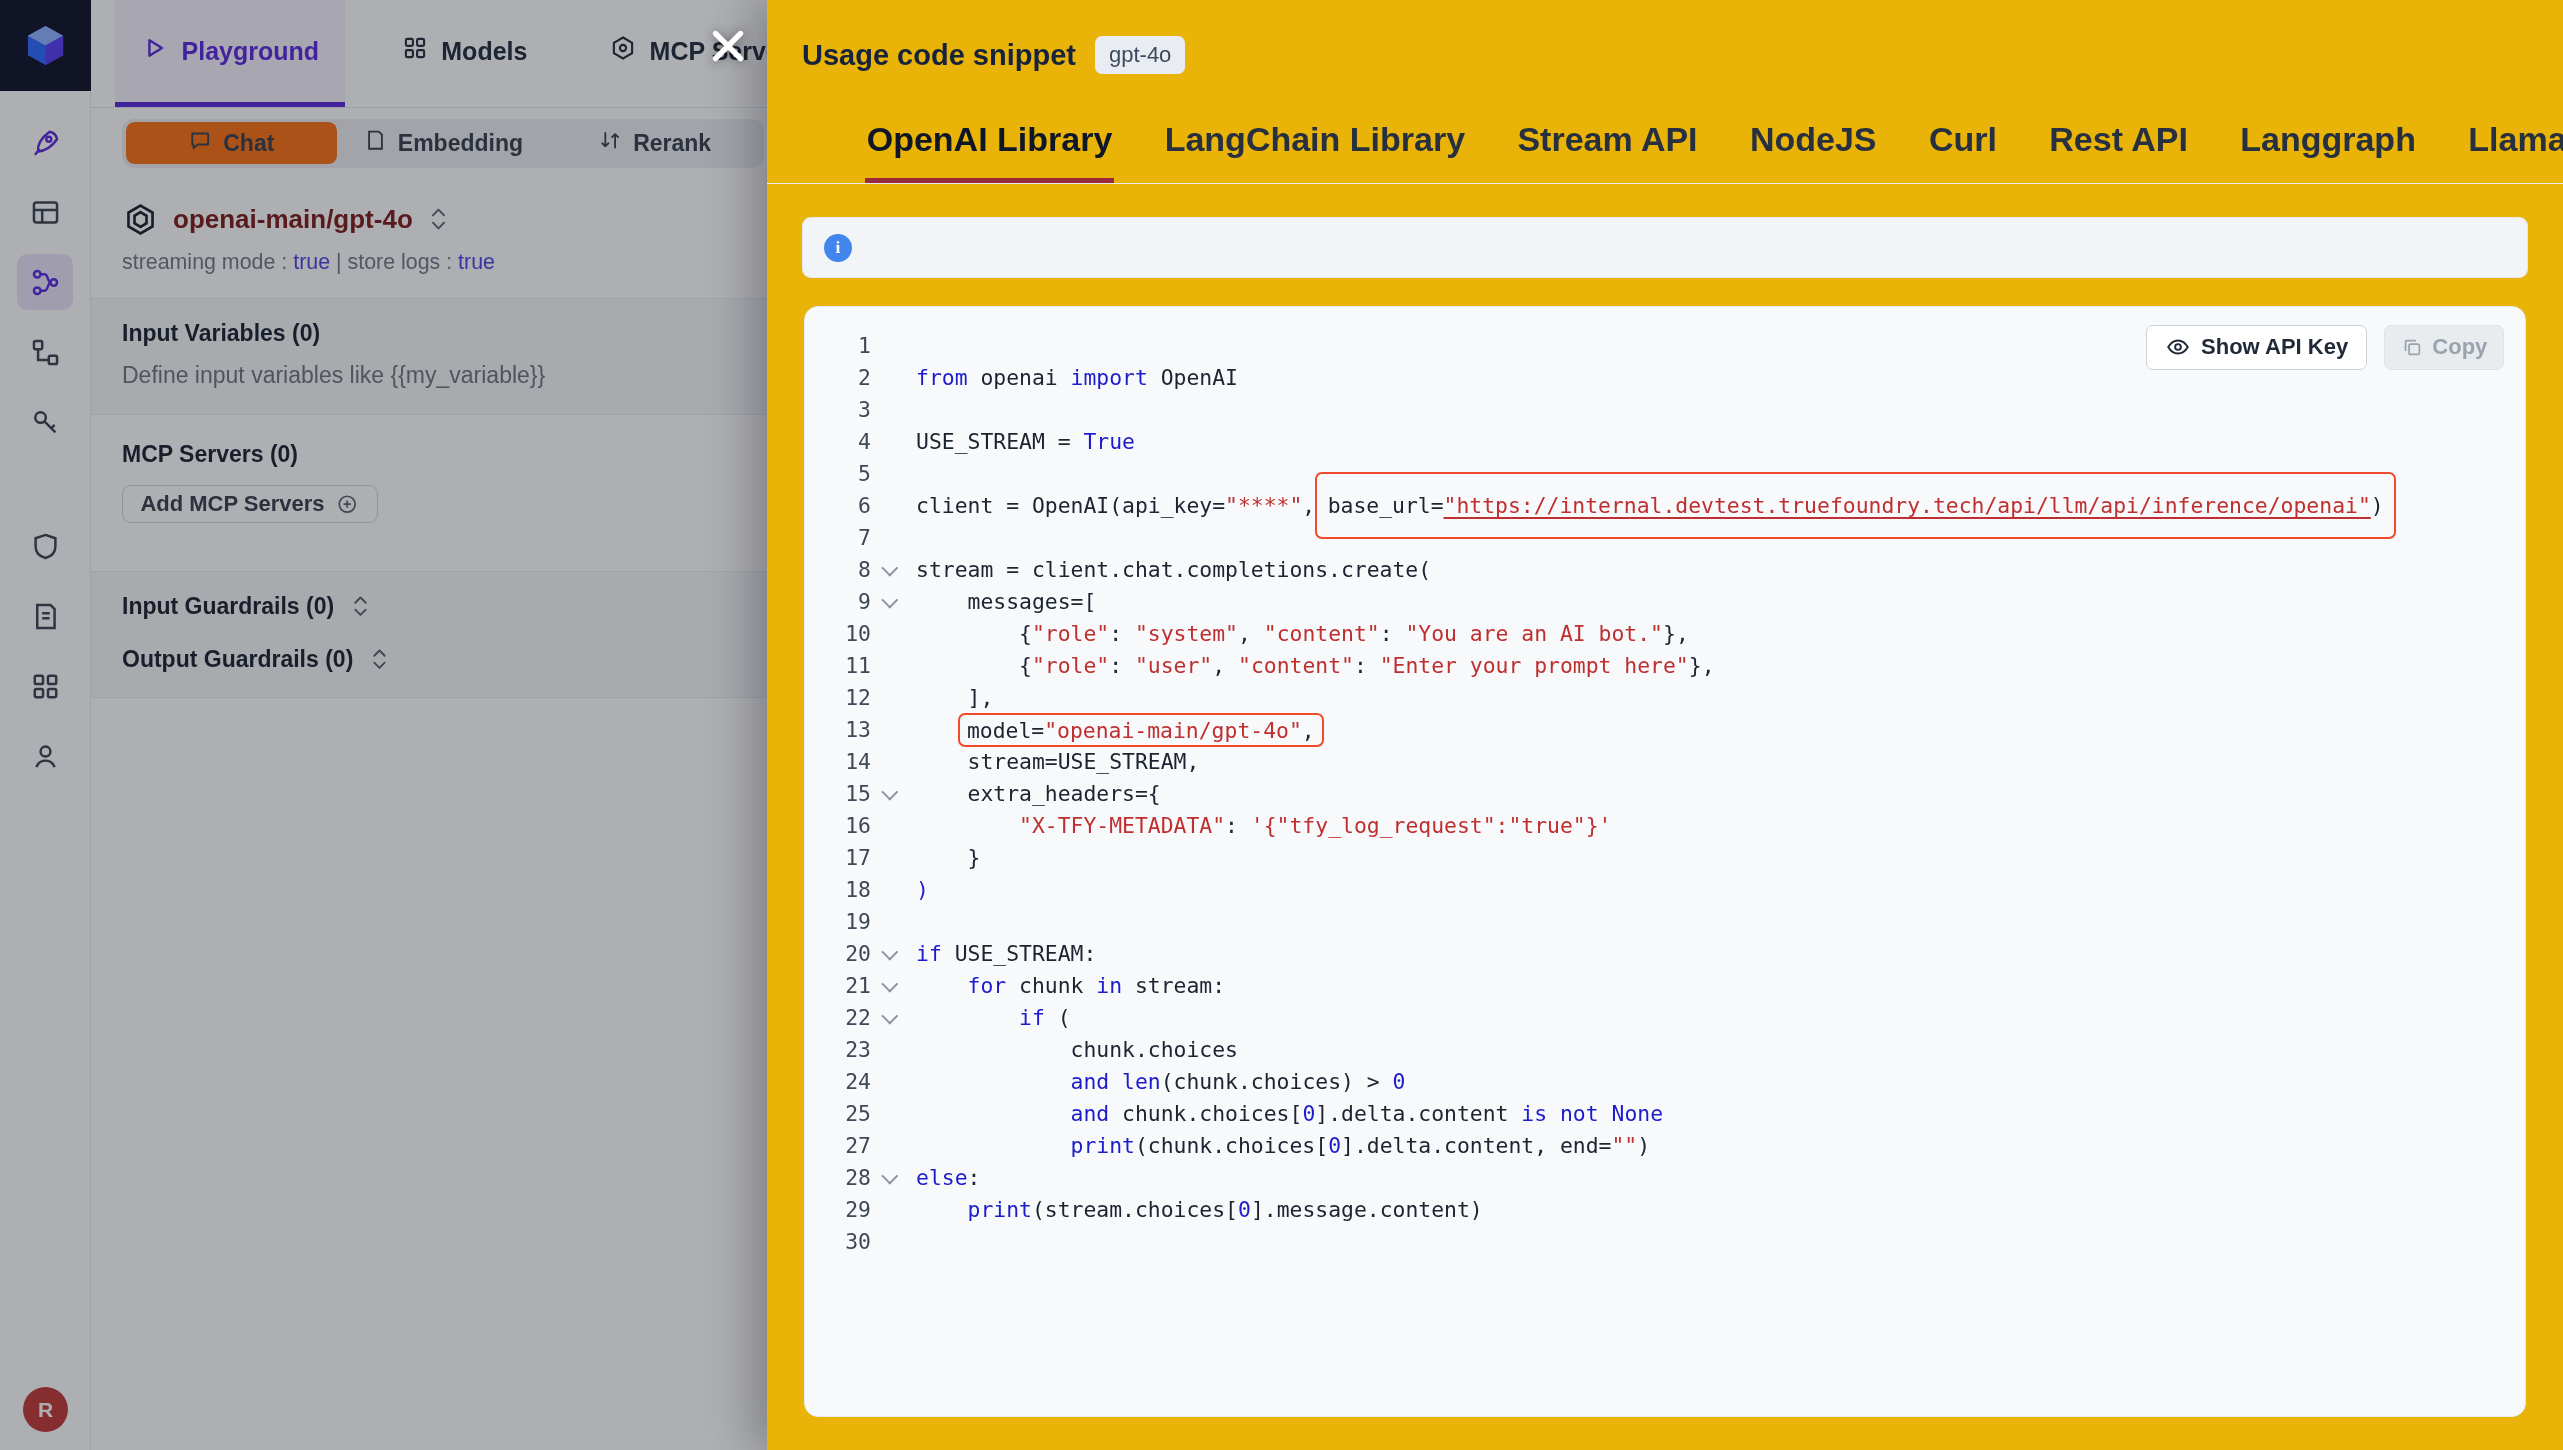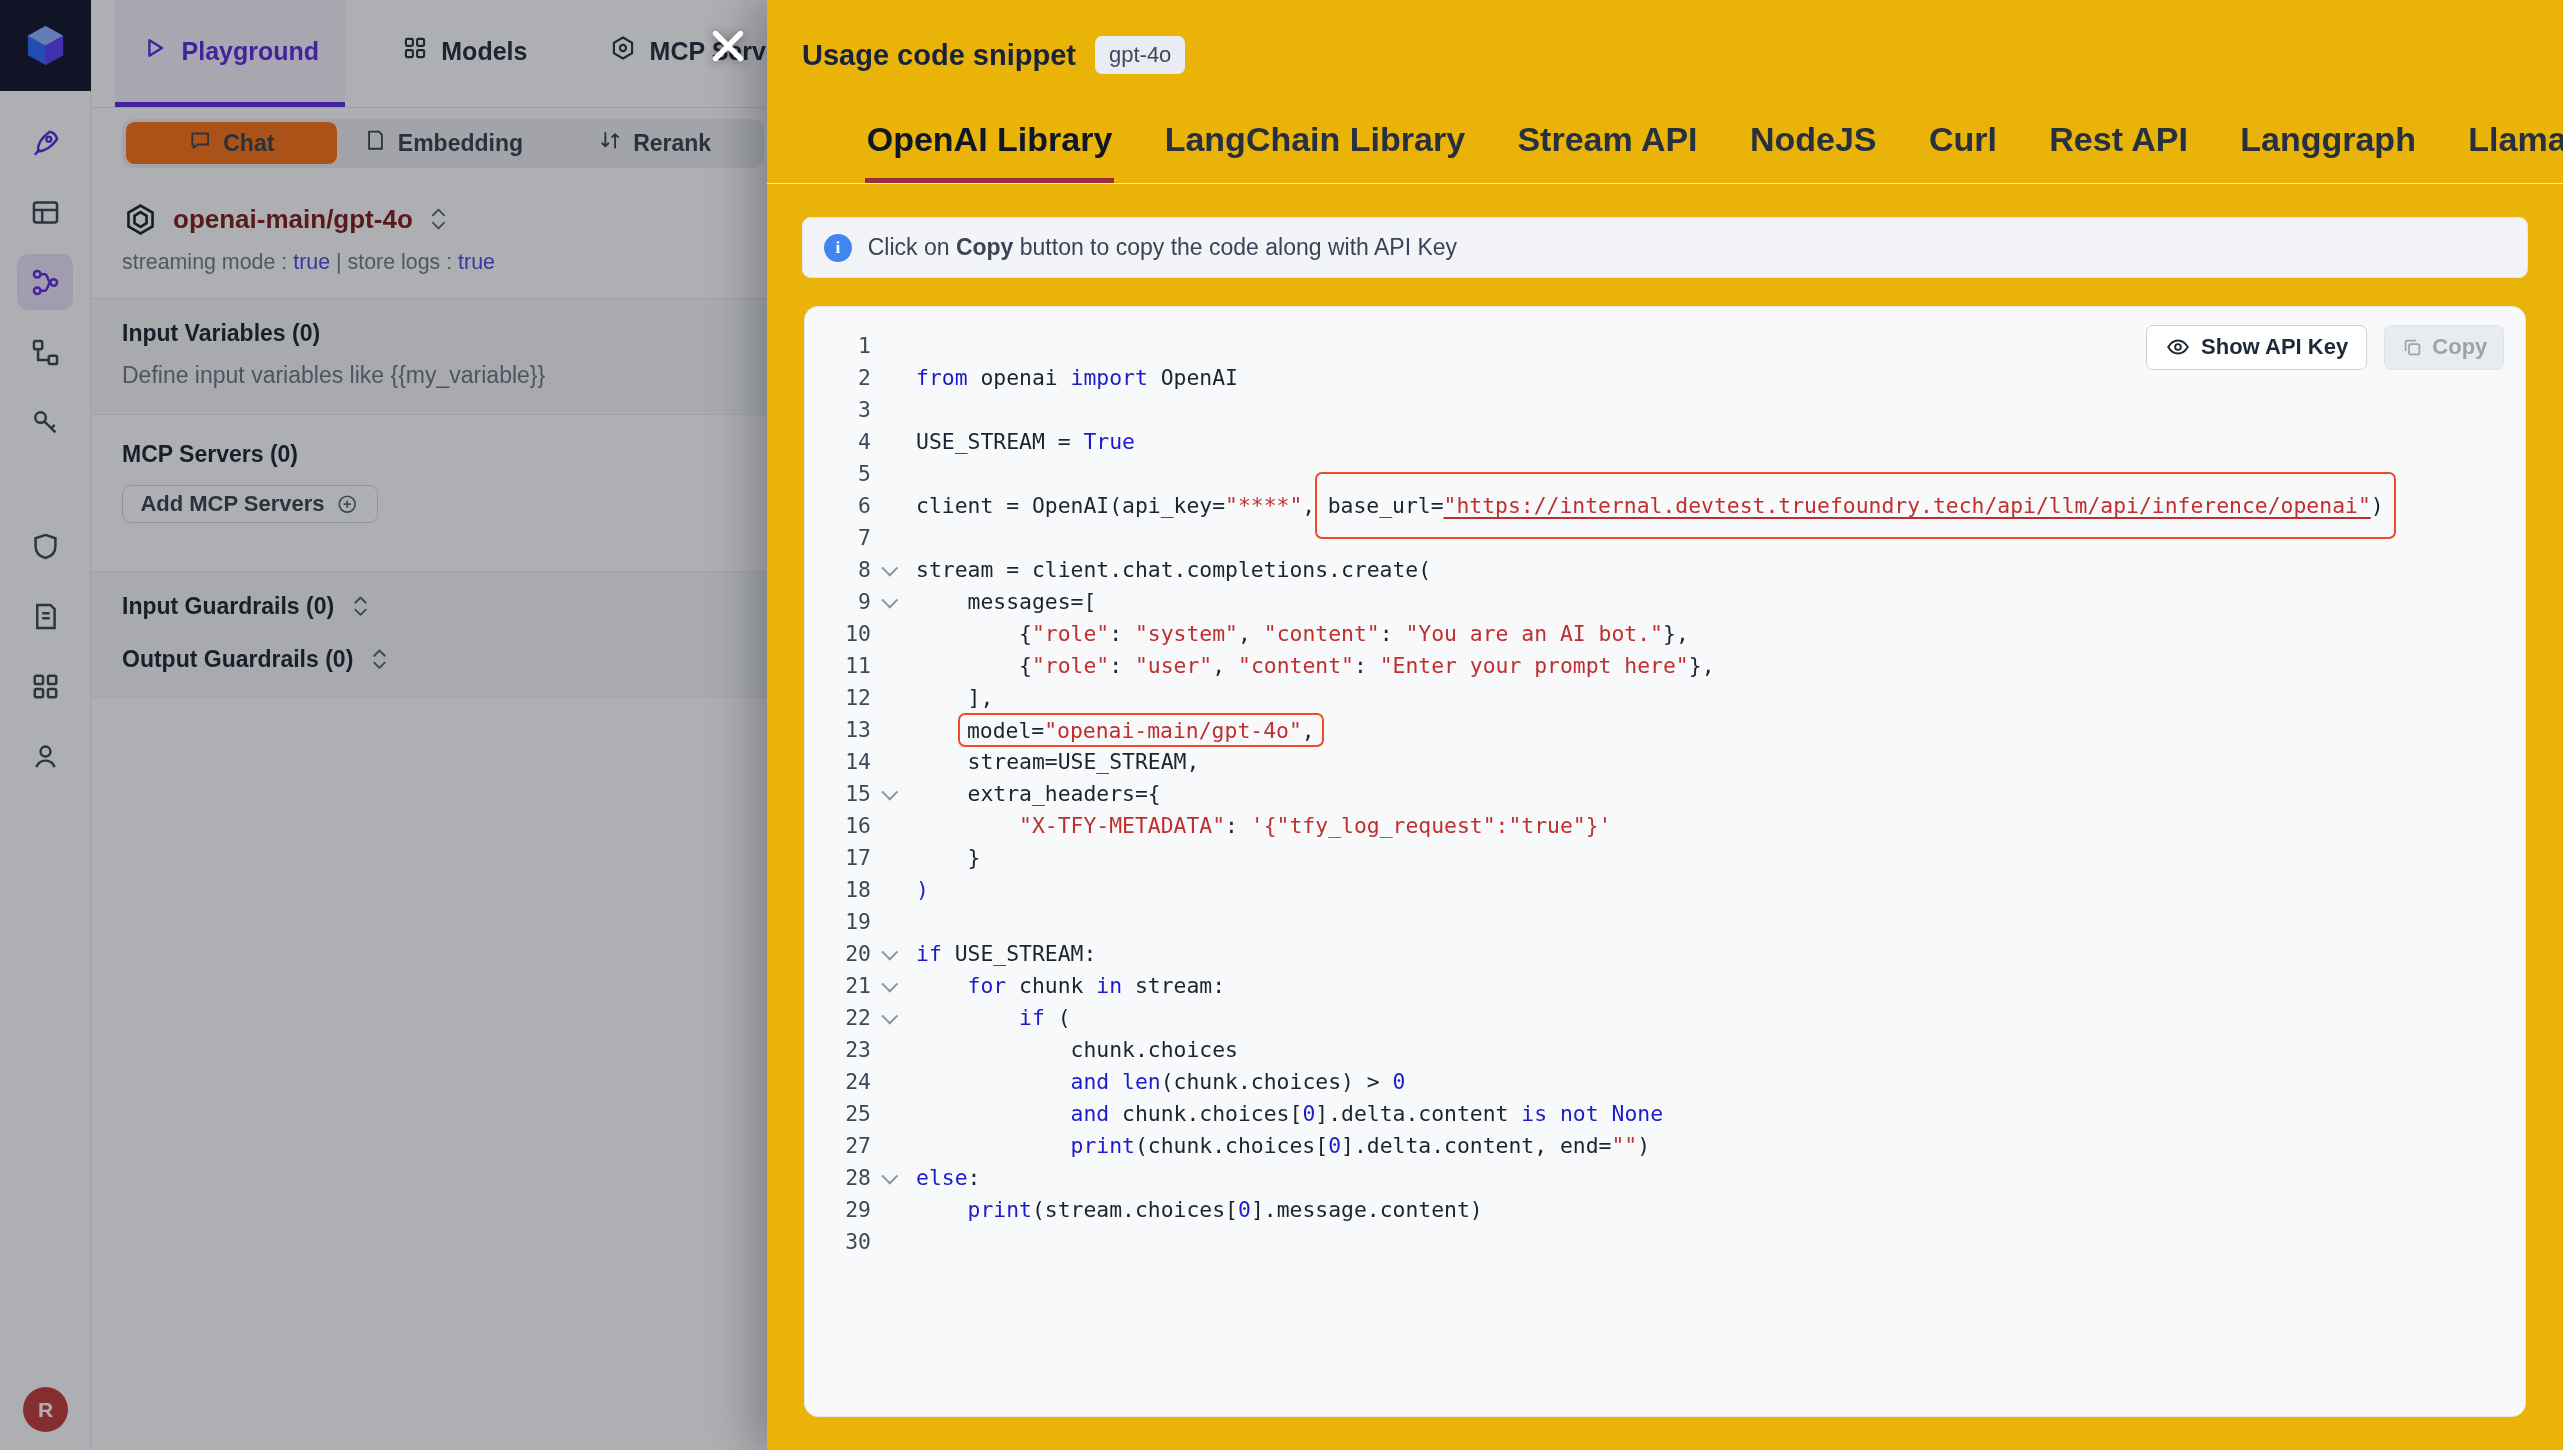--- a/index.html
+++ b/index.html
@@ -311,21 +311,20 @@
       <div class="mtab">Curl</div>
       <div class="mtab">Rest API</div>
       <div class="mtab">Langgraph</div>
       <div class="mtab">LlamaIndex</div>
       <div class="mtab">G</div>
       <span class="tabs-more">›</span>
     </nav>
 
     <div class="info">
       <span class="info-i">i</span>
-      <span><span class="tok-d">Click on </span><span class="tok-strong">Copy</span><span class="tok-d"> button to copy the code along with API Key</span></span>
     </div>
 
     <div class="codewrap">
       <div class="code-actions">
         <button class="btn-api">
           <svg viewBox="0 0 20 20" fill="none" stroke="currentColor" stroke-width="1.5">
               <path d="M2.5 10 C4.5 6.5 7 5 10 5 C13 5 15.5 6.5 17.5 10 C15.5 13.5 13 15 10 15 C7 15 4.5 13.5 2.5 10 Z"></path>
               <circle cx="10" cy="10" r="2.2"></circle>
             </svg>
           <span>Show API Key</span>

